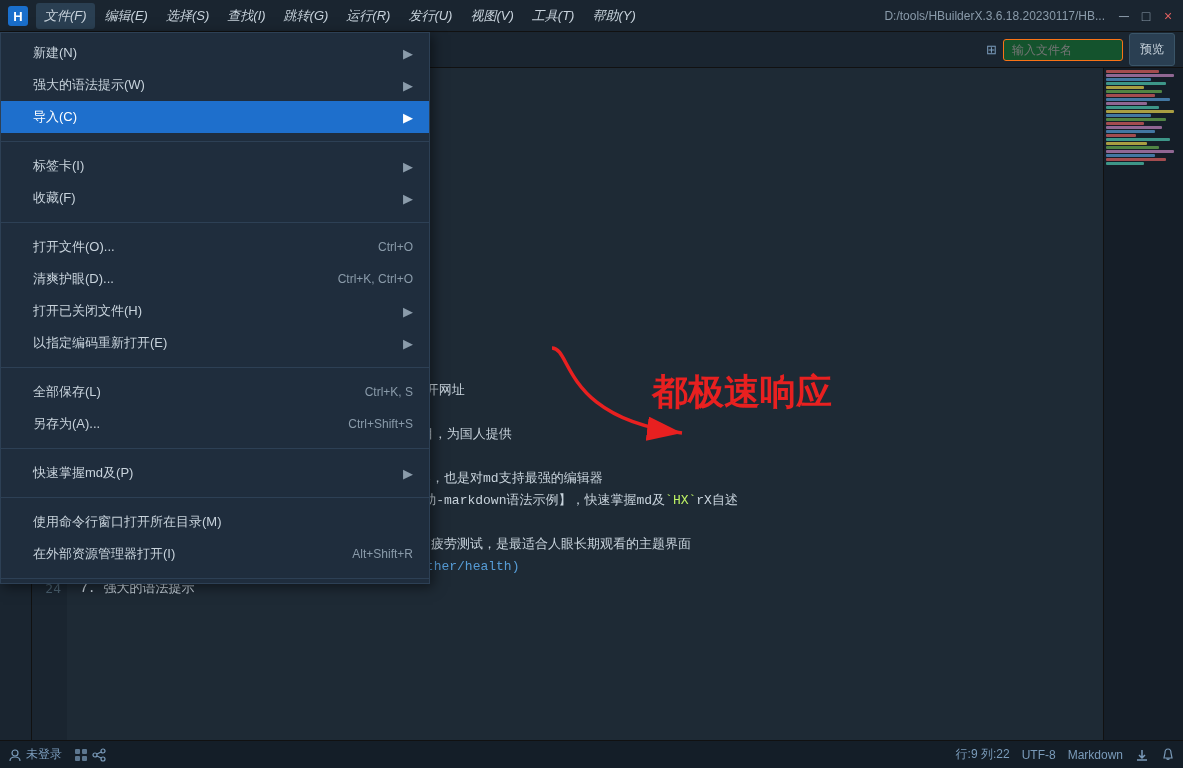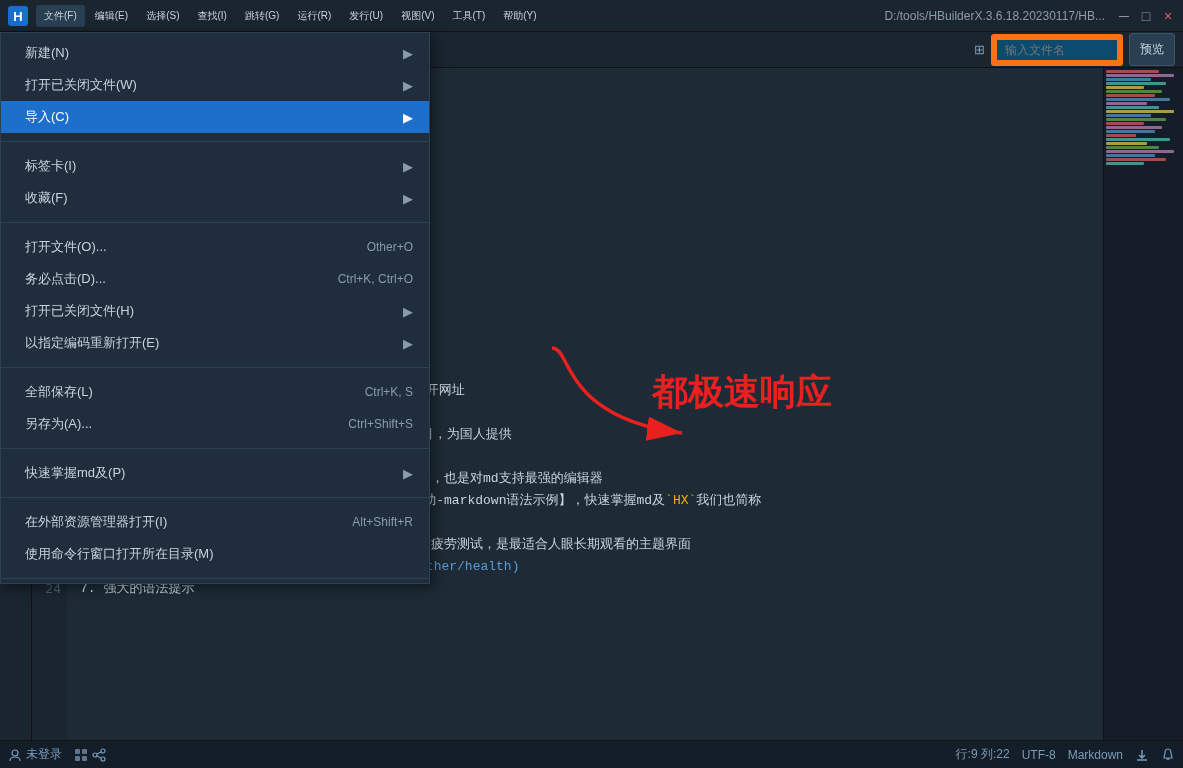--- a/index.html
+++ b/index.html
@@ -38,22 +38,23 @@
     }
     .title-bar-menu {
       display: flex;
       align-items: center;
       gap: 2px;
     }
     .menu-item {
       padding: 4px 8px;
       cursor: pointer;
       color: #c8d3dc;
-      font-size: 10px;
+      font-size: 13px;
       border-radius: 3px;
+      font-style: italic;
     }
     .menu-item:hover, .menu-item.active {
       background: #2a3f52;
     }
     .menu-item.active {
       background: #2a3f52;
     }
     .title-bar-path {
       margin-left: auto;
       color: #8a9baa;
@@ -102,27 +103,27 @@
       color: #7a9bba;
       font-size: 10px;
     }
     .toolbar-search {
       margin-left: auto;
       display: flex;
       align-items: center;
       gap: 6px;
     }
     .search-input {
-      background: #0c4a6e;
-      border: 6px solid #f97316;
+      background: #14532d;
+      border: 1px solid #f97316;
       border-radius: 3px;
       padding: 3px 8px;
       color: #8a9baa;
       font-size: 12px;
-      width: 132px;
+      width: 120px;
       outline: none;
     }
     .preview-btn {
       background: #2a3f52;
       border: 1px solid #3a5568;
       border-radius: 3px;
       padding: 7px 10px;
       color: #c8d3dc;
       font-size: 12px;
       cursor: pointer;
@@ -261,21 +262,21 @@
 
     .menu-separator {
       height: 1px;
       background: #2d4055;
       margin: 4px 0;
     }
 
     .dropdown-item {
       display: flex;
       align-items: center;
-      padding: 7px 16px 7px 24px;
+      padding: 7px 16px 7px 32px;
       cursor: pointer;
       color: #c8d3dc;
       font-size: 13px;
       position: relative;
     }
     .dropdown-item.highlighted {
       background: #1e6fcc;
       color: #fff;
     }
     .dropdown-item.disabled {
@@ -315,21 +316,21 @@
       font-size: 36px;
       font-weight: bold;
       color: #e82020;
       z-index: 50;
       pointer-events: none;
     }
 
     
     .c-white { color: #c8d3dc; }
     .c-gray { color: #7a9bba; }
-    .c-pink { color: #eab308; }
+    .c-pink { color: #bef264; }
     .c-cyan { color: #4ec9b0; }
     .c-blue { color: #569cd6; }
     .c-bold { font-weight: bold; }
   </style>
 </head>
 <body>
 
 <div class="title-bar">
   <div class="title-bar-logo">
     <svg width="20" height="20" viewBox="0 0 20 20">
@@ -433,21 +434,21 @@
         <div class="code-line"></div>
         <div class="code-line"><span class="c-white">码提示，都极速响应</span></div>
         <div class="code-line"><span class="c-white">构</span></div>
         <div class="code-line"></div>
         <div class="code-line"><span class="c-white">验远超其他开发工具</span></div>
         <div class="code-line"><span class="c-blue">/Tutorial/Language/vue）按下</span><span class="c-white c-bold">Alt</span><span class="c-white">+鼠标左键可直接打开网址</span></div>
         <div class="code-line"></div>
         <div class="code-line"><span class="c-white">优化，</span><span class="c-pink">`HX`</span><span class="c-white">可开发</span><span class="c-pink">`uni-app`</span><span class="c-white">或</span><span class="c-pink">`小程序`</span><span class="c-white">、</span><span class="c-pink">`快应用`</span><span class="c-white">等项目，为国人提供</span></div>
         <div class="code-line"></div>
         <div class="code-line"><span class="c-white">   </span><span class="c-pink">`HX`</span><span class="c-white">是唯一一个新建文件默认类型是markdown的编辑器，也是对md支持最强的编辑器</span></div>
-        <div class="code-line"><span class="c-white">   </span><span class="c-pink">`HX`</span><span class="c-white">为md强化了众多功能，请</span><span class="c-white c-bold">**务必点击**</span><span class="c-white">【菜单-帮助-markdown语法示例】，快速掌握md及</span><span class="c-pink">`HX`</span><span class="c-white">我们也简称</span></div>
+        <div class="code-line"><span class="c-white">   </span><span class="c-pink">`HX`</span><span class="c-white">为md强化了众多功能，请</span><span class="c-white c-bold">**务必点击**</span><span class="c-white">【菜单-帮助-markdown语法示例】，快速掌握md及</span><span class="c-pink">`HX`</span><span class="c-white">rX自述</span></div>
         <div class="code-line"><span class="c-white">6. 清爽护眼</span></div>
         <div class="code-line"><span class="c-white">   HX的界面比其他工具更清爽简洁，绿柔主题经过科学的脑疲劳测试，是最适合人眼长期观看的主题界面</span></div>
         <div class="code-line"><span class="c-white">   </span><span class="c-cyan">[详见]</span><span class="c-blue">(https://hx.dcloud.net.cn/Tutorial/Other/health)</span></div>
         <div class="code-line"><span class="c-white">7. 强大的语法提示</span></div>
       </div>
 
       <div class="minimap">
         <div class="minimap-content">
           <div class="minimap-line" style="background:#e06060;width:70%"></div>
           <div class="minimap-line" style="background:#c586c0;width:90%"></div>
@@ -494,21 +495,21 @@
 
 <div class="menu-overlay">
   <div class="file-menu">
 
     <div class="menu-section">
       <div class="dropdown-item">
         <span>新建(N)</span>
         <span class="arrow">▶</span>
       </div>
       <div class="dropdown-item">
-        <span>打开已关闭文件(W)</span>
+        <span>强大的语法提示(W)</span>
         <span class="arrow">▶</span>
       </div>
       <div class="dropdown-item highlighted">
         <span>导入(C)</span>
         <span class="arrow">▶</span>
       </div>
     </div>
 
     <div class="menu-separator"></div>
 
@@ -521,24 +522,24 @@
         <span>收藏(F)</span>
         <span class="arrow">▶</span>
       </div>
     </div>
 
     <div class="menu-separator"></div>
 
     <div class="menu-section">
       <div class="dropdown-item">
         <span>打开文件(O)...</span>
-        <span class="shortcut">Other+O</span>
-      </div>
-      <div class="dropdown-item">
-        <span>务必点击(D)...</span>
+        <span class="shortcut">Ctrl+O</span>
+      </div>
+      <div class="dropdown-item">
+        <span>清爽护眼(D)...</span>
         <span class="shortcut">Ctrl+K, Ctrl+O</span>
       </div>
       <div class="dropdown-item">
         <span>打开已关闭文件(H)</span>
         <span class="arrow">▶</span>
       </div>
       <div class="dropdown-item">
         <span>以指定编码重新打开(E)</span>
         <span class="arrow">▶</span>
       </div>
@@ -563,25 +564,25 @@
       <div class="dropdown-item">
         <span>快速掌握md及(P)</span>
         <span class="arrow">▶</span>
       </div>
     </div>
 
     <div class="menu-separator"></div>
 
     <div class="menu-section">
       <div class="dropdown-item">
+        <span>使用命令行窗口打开所在目录(M)</span>
+      </div>
+      <div class="dropdown-item">
         <span>在外部资源管理器打开(I)</span>
         <span class="shortcut">Alt+Shift+R</span>
-      </div>
-      <div class="dropdown-item">
-        <span>使用命令行窗口打开所在目录(M)</span>
       </div>
     </div>
 
     <div class="menu-separator"></div>
 
 
   </div>
 </div>
 
 <div class="status-bar">

